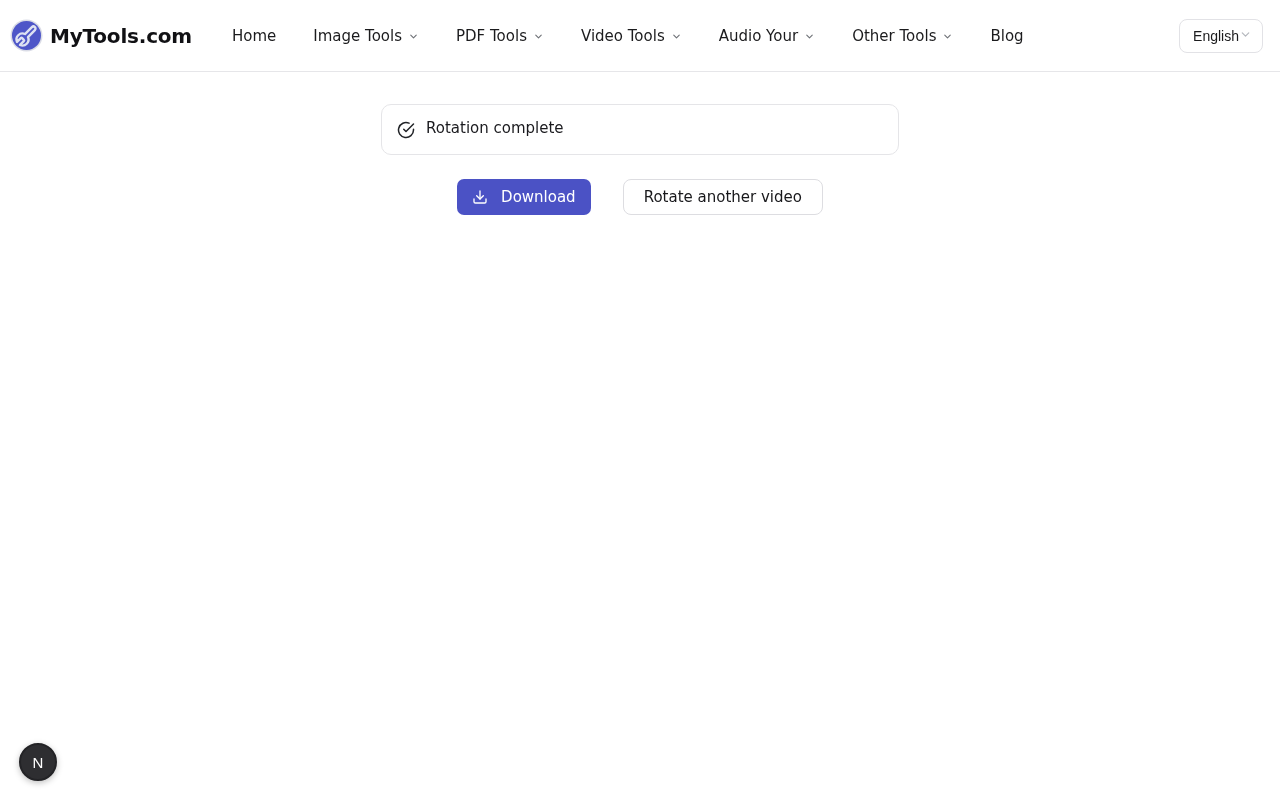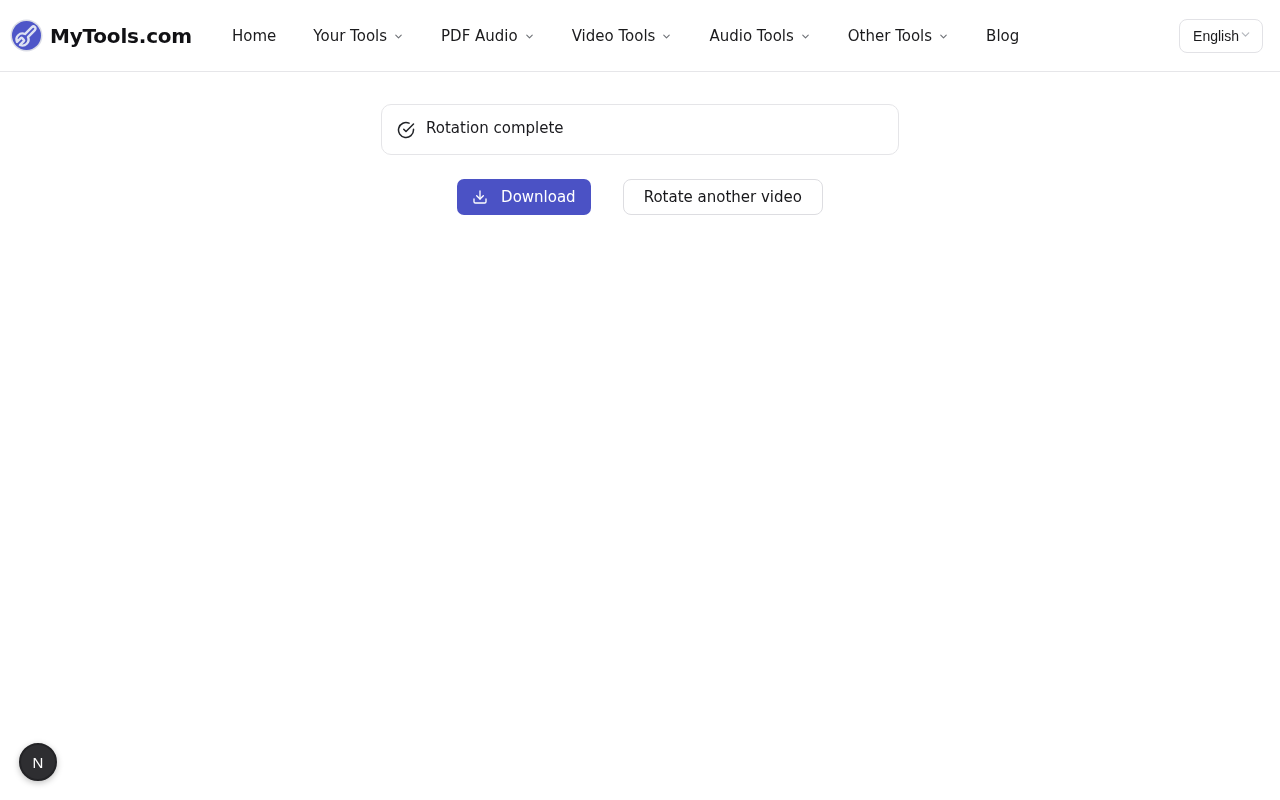--- a/index.html
+++ b/index.html
@@ -169,45 +169,45 @@
       </svg>
     </span>
     <span class="brand-title">MyTools.com</span>
   </div>
 
   <nav class="nav">
     <a class="nav-item">
       <span>Home</span>
     </a>
     <a class="nav-item">
-      <span>Your Tools</span>
-      <span class="chev">
-        <svg width="11" height="11" viewBox="0 0 24 24" fill="none" stroke="#6e7176" stroke-width="2.4" stroke-linecap="round" stroke-linejoin="round">
-            <polyline points="6 9 12 15 18 9"></polyline>
-          </svg>
-      </span>
-    </a>
-    <a class="nav-item">
-      <span>PDF Audio</span>
+      <span>Image Tools</span>
+      <span class="chev">
+        <svg width="11" height="11" viewBox="0 0 24 24" fill="none" stroke="#6e7176" stroke-width="2.4" stroke-linecap="round" stroke-linejoin="round">
+            <polyline points="6 9 12 15 18 9"></polyline>
+          </svg>
+      </span>
+    </a>
+    <a class="nav-item">
+      <span>PDF Tools</span>
       <span class="chev">
         <svg width="11" height="11" viewBox="0 0 24 24" fill="none" stroke="#6e7176" stroke-width="2.4" stroke-linecap="round" stroke-linejoin="round">
             <polyline points="6 9 12 15 18 9"></polyline>
           </svg>
       </span>
     </a>
     <a class="nav-item">
       <span>Video Tools</span>
       <span class="chev">
         <svg width="11" height="11" viewBox="0 0 24 24" fill="none" stroke="#6e7176" stroke-width="2.4" stroke-linecap="round" stroke-linejoin="round">
             <polyline points="6 9 12 15 18 9"></polyline>
           </svg>
       </span>
     </a>
     <a class="nav-item">
-      <span>Audio Tools</span>
+      <span>Audio Your</span>
       <span class="chev">
         <svg width="11" height="11" viewBox="0 0 24 24" fill="none" stroke="#6e7176" stroke-width="2.4" stroke-linecap="round" stroke-linejoin="round">
             <polyline points="6 9 12 15 18 9"></polyline>
           </svg>
       </span>
     </a>
     <a class="nav-item">
       <span>Other Tools</span>
       <span class="chev">
         <svg width="11" height="11" viewBox="0 0 24 24" fill="none" stroke="#6e7176" stroke-width="2.4" stroke-linecap="round" stroke-linejoin="round">

